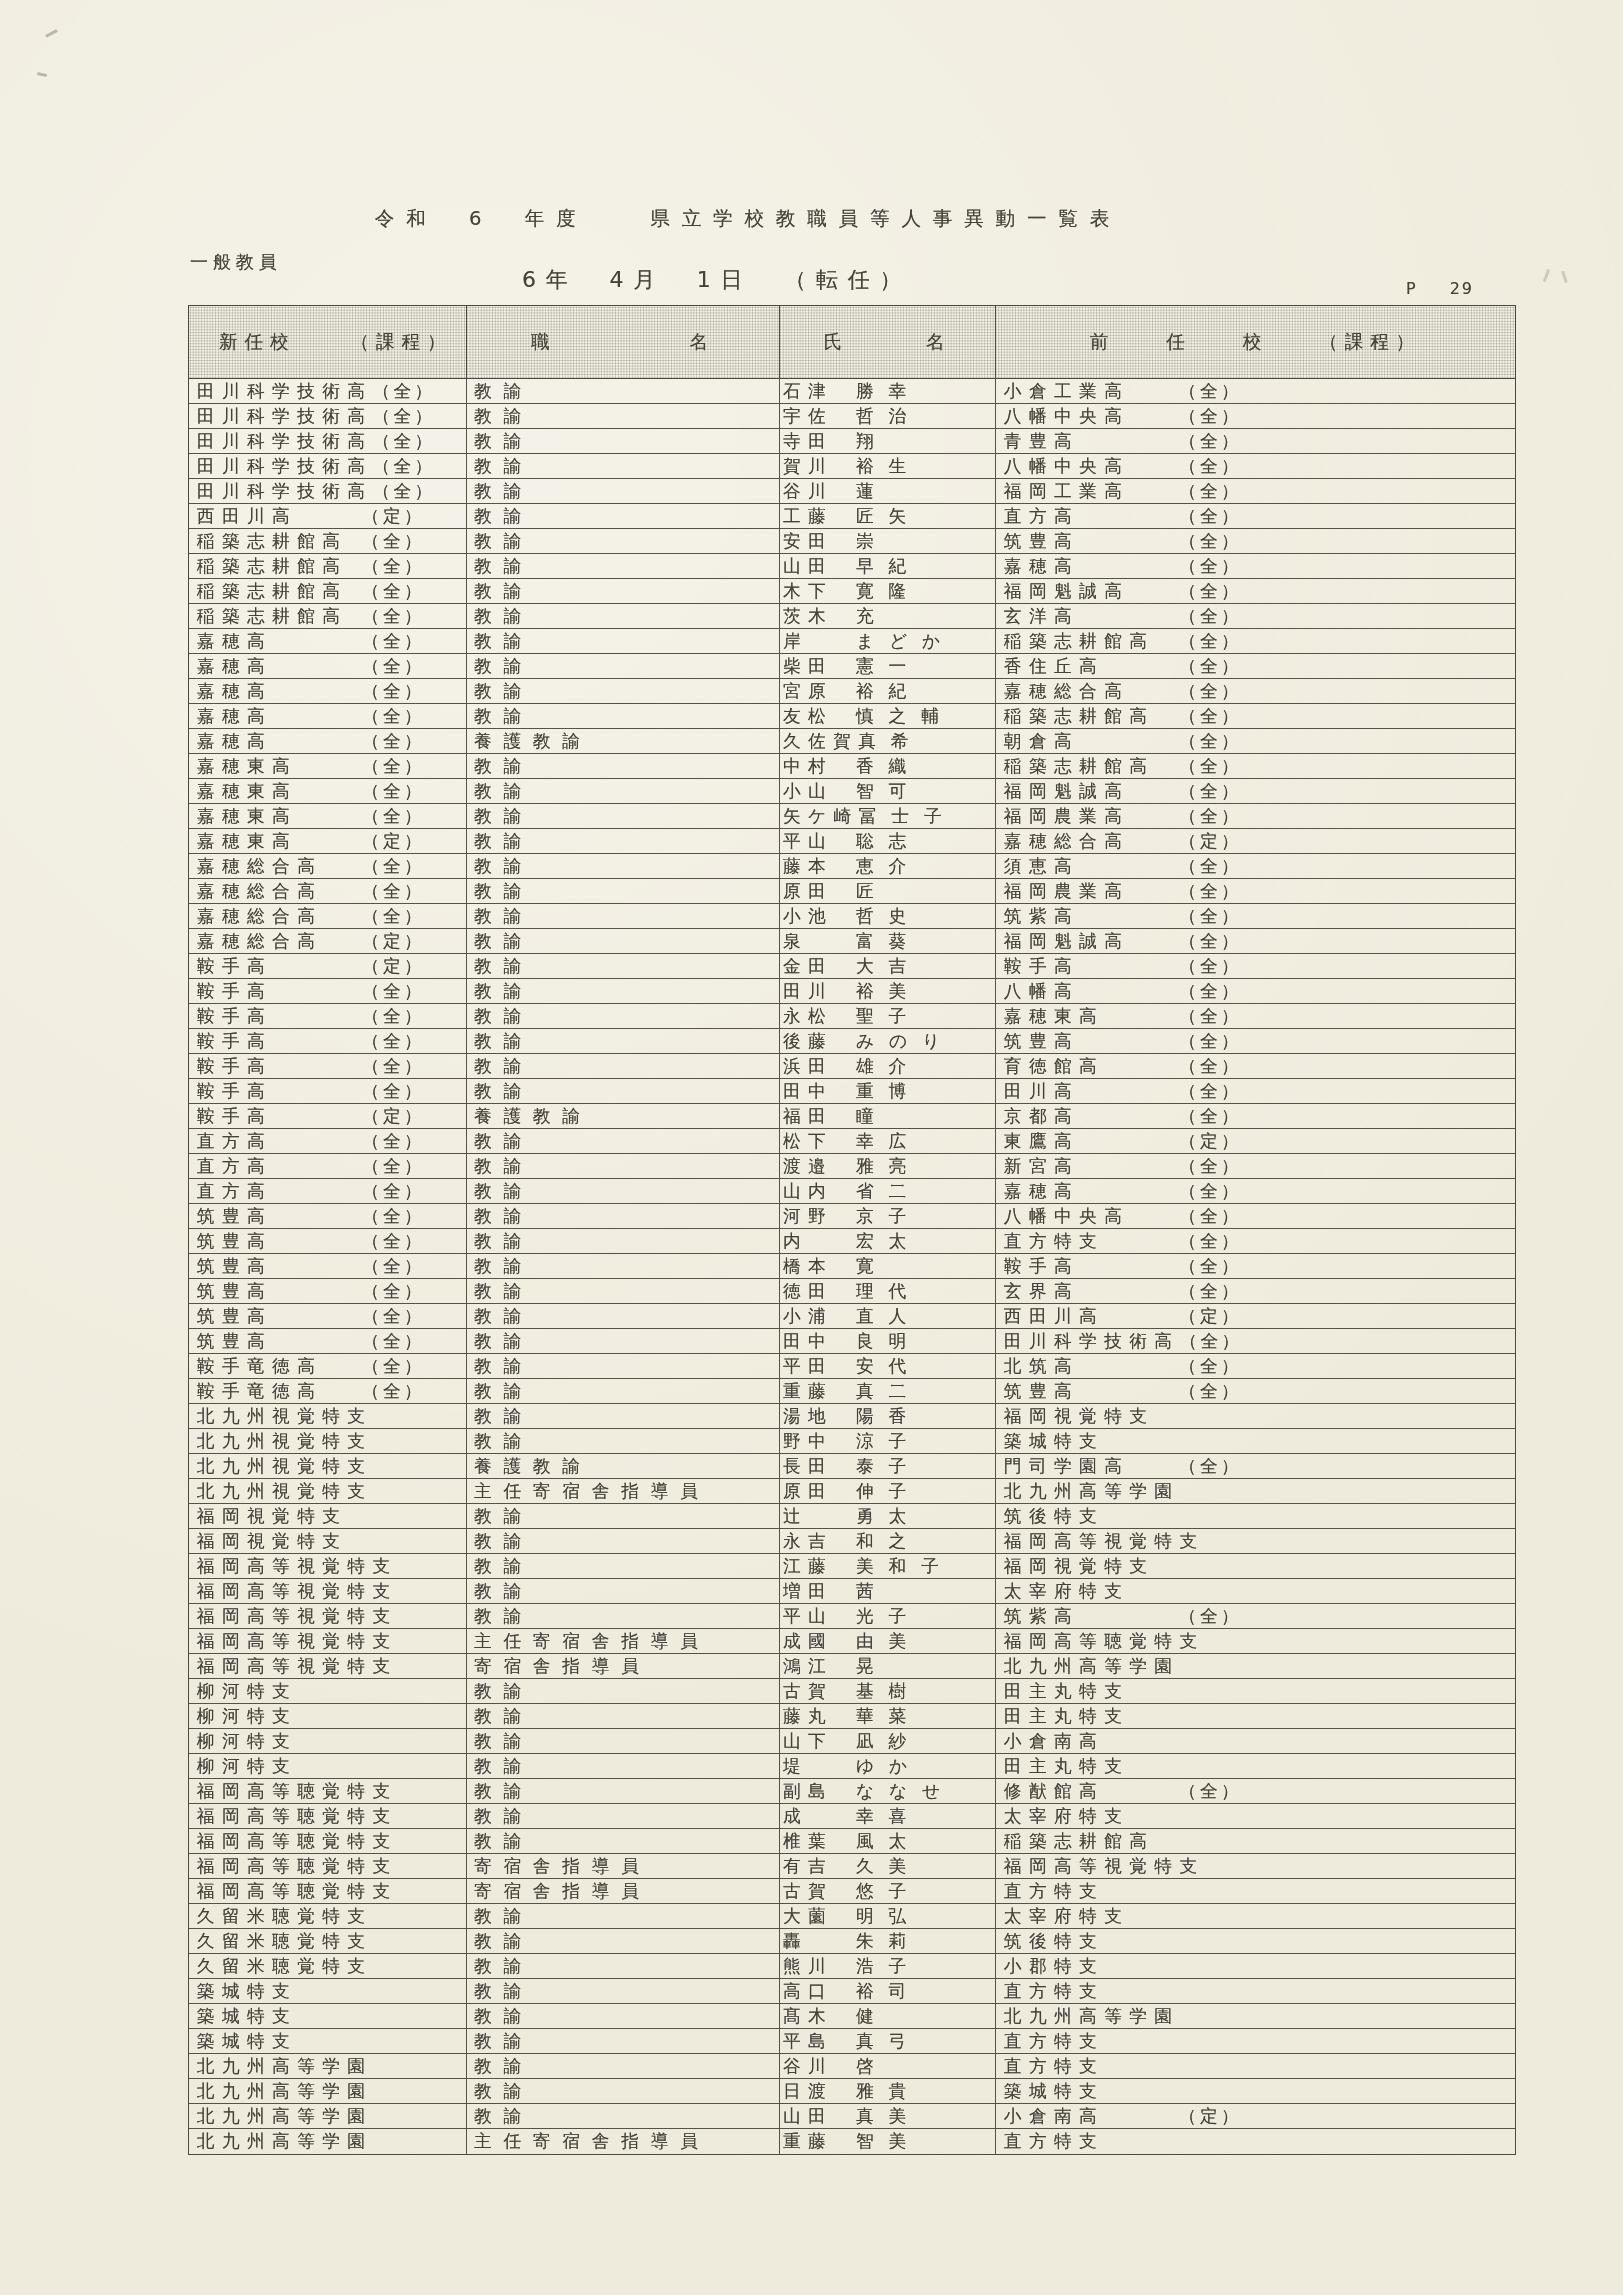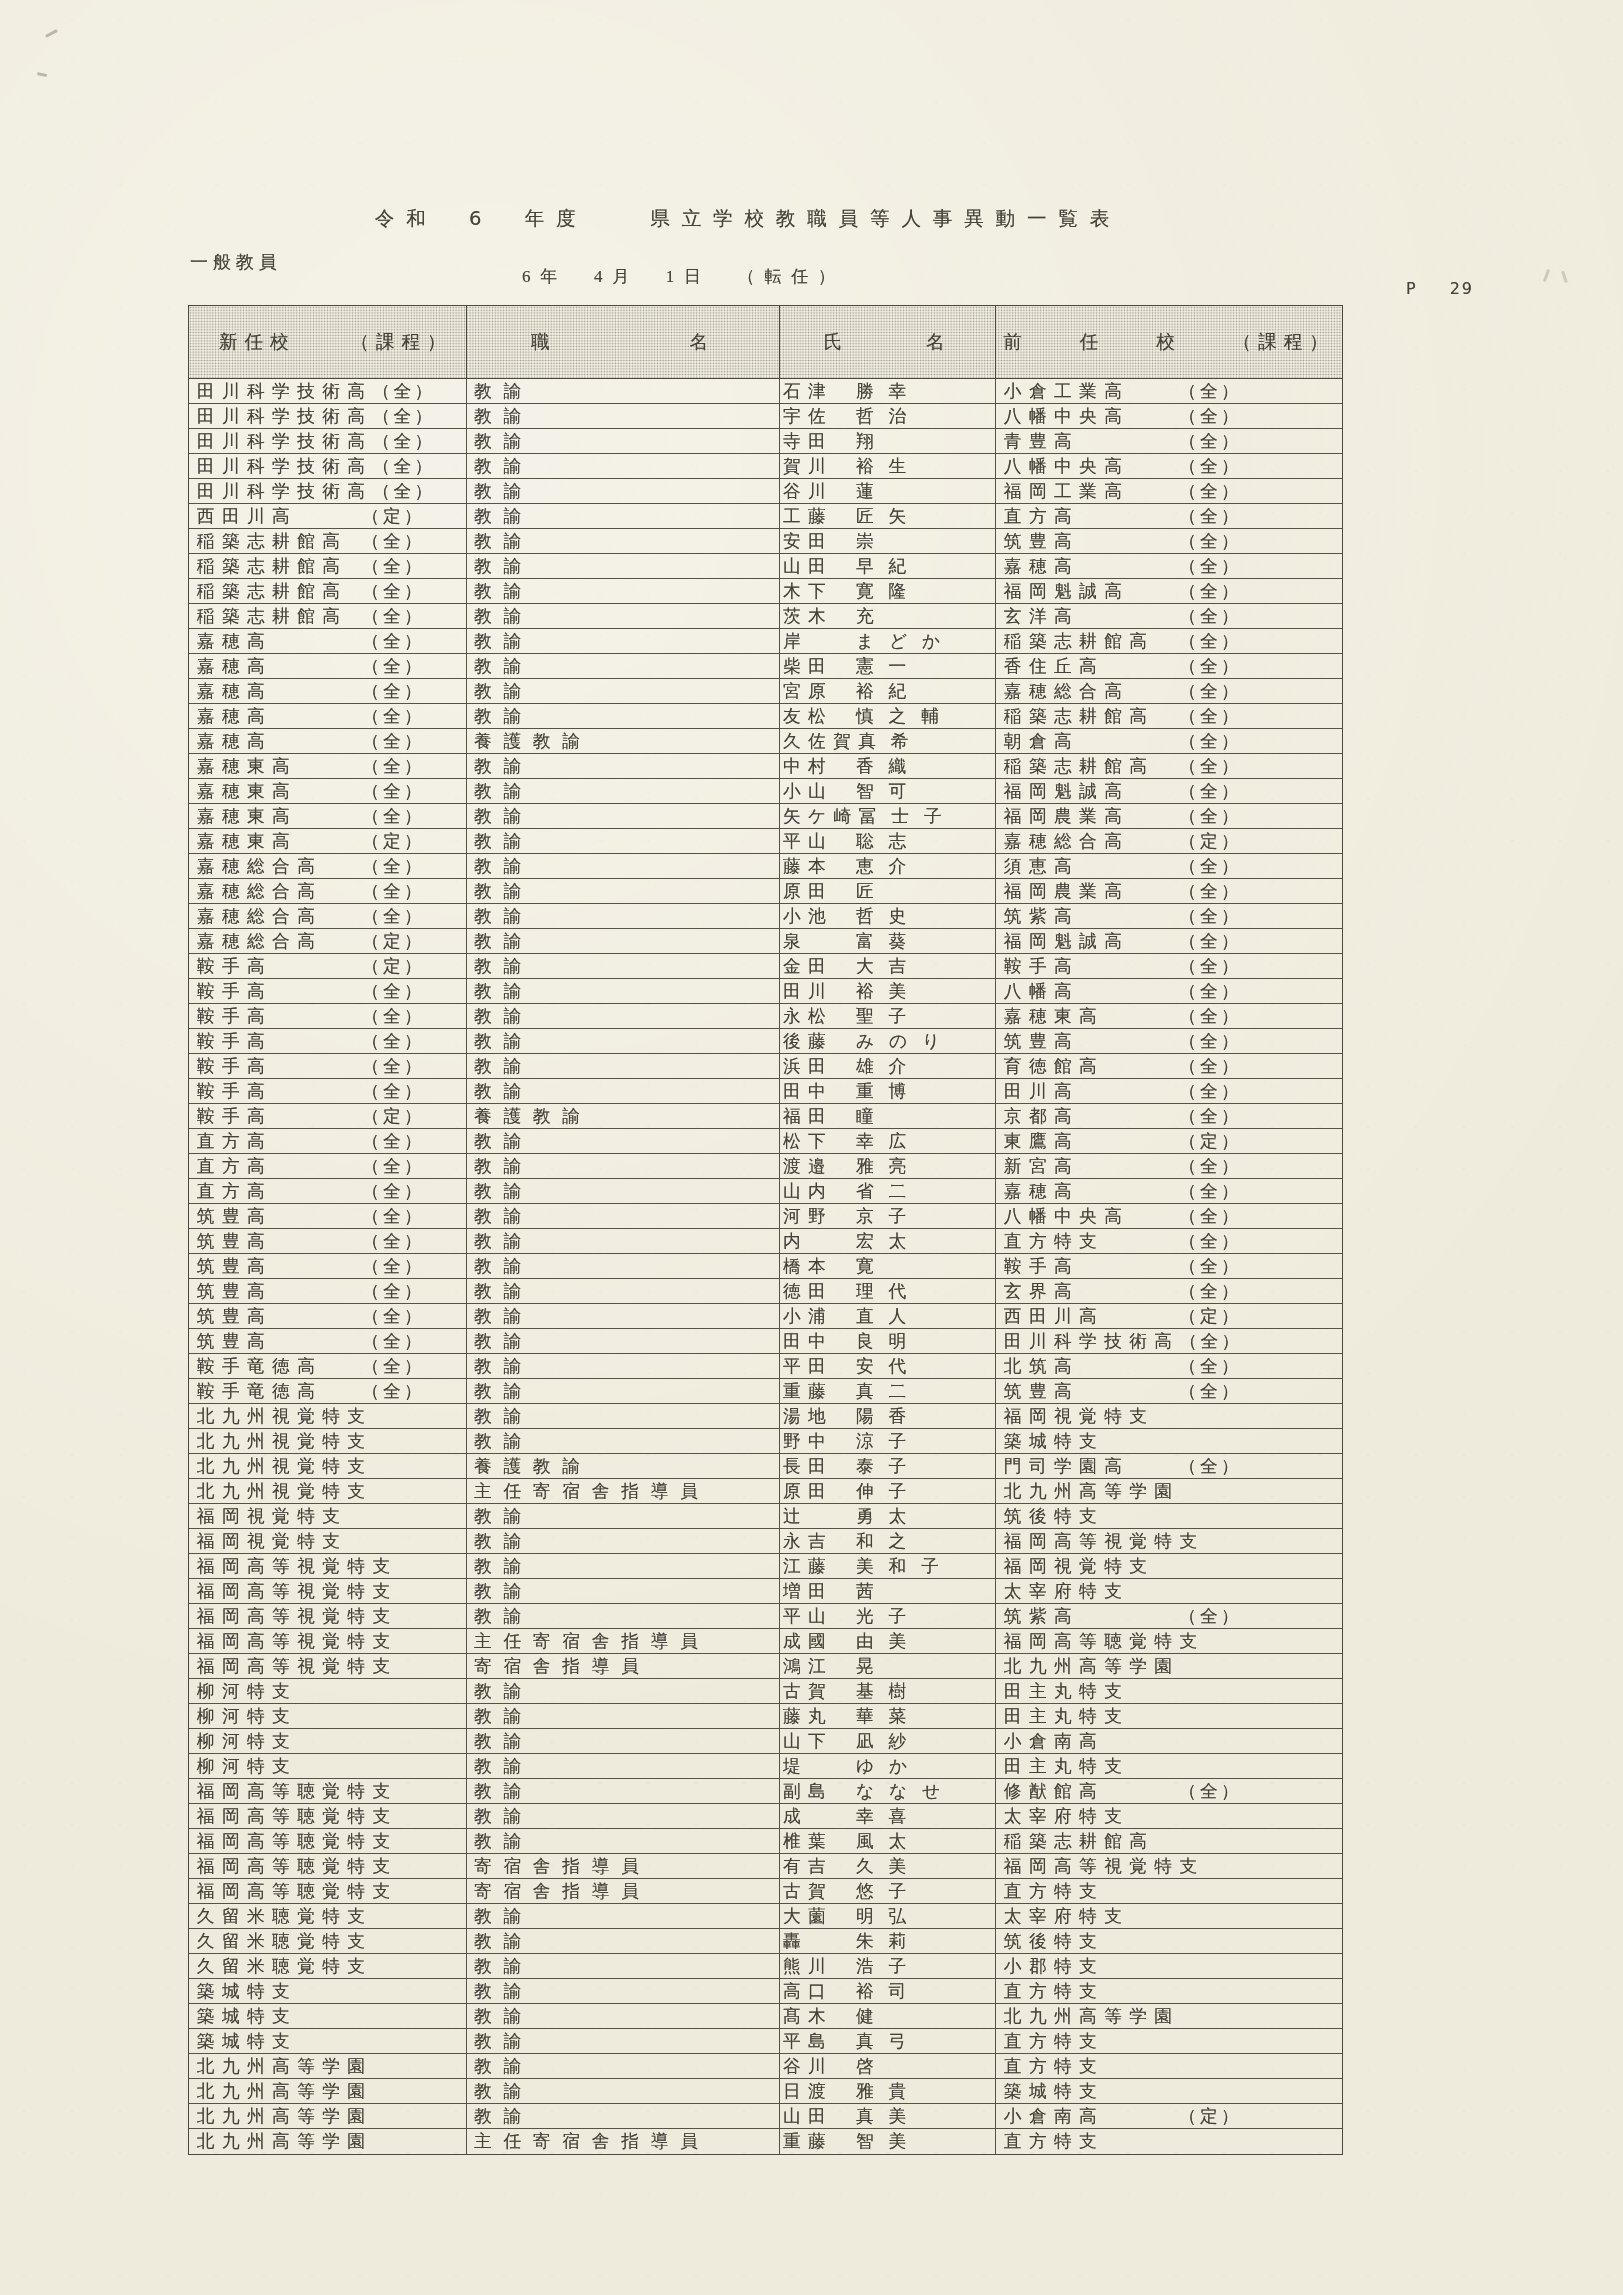--- a/index.html
+++ b/index.html
@@ -14,31 +14,31 @@
     font-family:"DejaVu Sans", sans-serif;
     color:#45423a;
   }
   .blur{text-shadow:0 0 0.5px rgba(69,66,58,.55);}
   
   .title{
     position:absolute;top:205px;left:0;width:1496px;text-align:center;
     font-size:19.6px;letter-spacing:11.8px;white-space:nowrap;
   }
   .cat-label{position:absolute;top:250px;left:190px;font-size:18px;letter-spacing:4.9px;white-space:nowrap;}
-  .date-line{position:absolute;top:265px;left:522px;font-size:17px;letter-spacing:9.8px;white-space:nowrap;font-family:Liberation Serif, serif;}
+  .date-line{position:absolute;top:265px;left:522px;font-size:22px;letter-spacing:9.8px;white-space:nowrap;}
   .pageno{position:absolute;top:279px;left:1406px;font-size:16px;letter-spacing:2px;display:flex;gap:32px;}
   
   .mark{position:absolute;background:#8d8a7c;border-radius:1px;opacity:.55;}
   .m1{left:45px;top:32px;width:12.8px;height:2.9px;transform:rotate(-28deg);}
   .m2{left:37px;top:73px;width:9.8px;height:3.4px;transform:rotate(12deg);}
   .m3{left:1545px;top:269px;width:2.5px;height:12.8px;transform:rotate(20deg);opacity:.35;}
   .m4{left:1563px;top:271px;width:2.5px;height:11.8px;transform:rotate(-18deg);opacity:.35;}
   
   .sheet{
-    position:absolute;left:188px;top:305px;width:1155px;
+    position:absolute;left:188px;top:305px;width:1328px;
     border:1.5px solid #4b483d;box-sizing:border-box;
   }
   .hrow{
     display:grid;grid-template-columns:278px 313px 216px 1fr;
     height:73px;box-sizing:border-box;border-bottom:1.5px solid #4b483d;
     background-color:#f2efe2;
     background-image:radial-gradient(circle, rgba(72,70,63,.50) 0.8px, transparent 1px);
     background-size:2.8px 2.8px;
   }
   .hcell{

